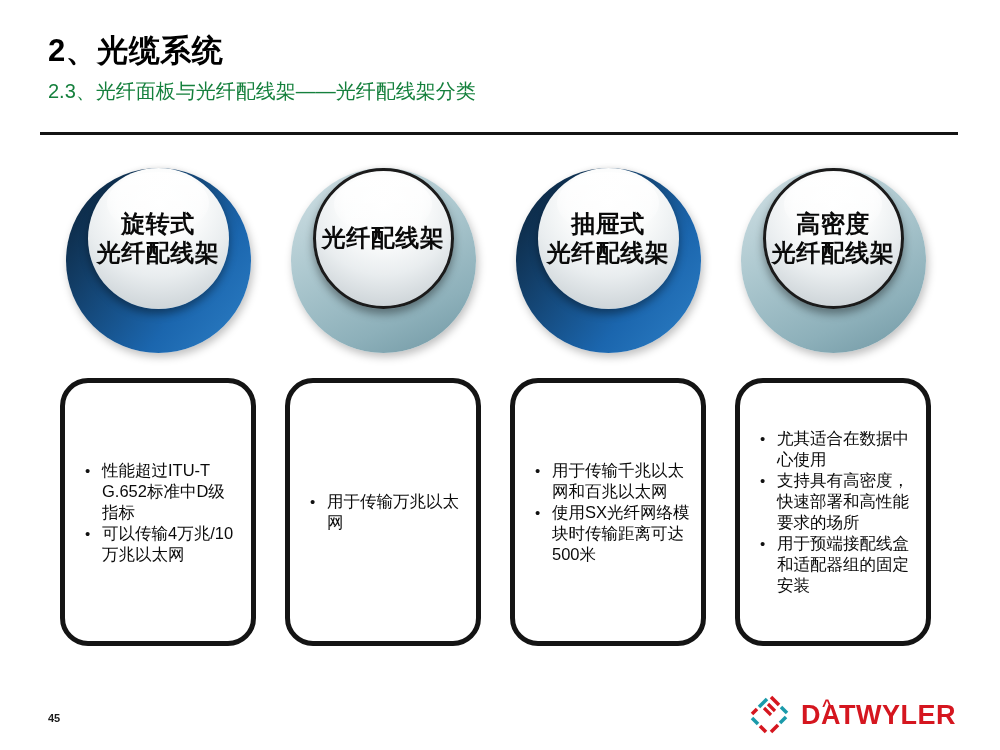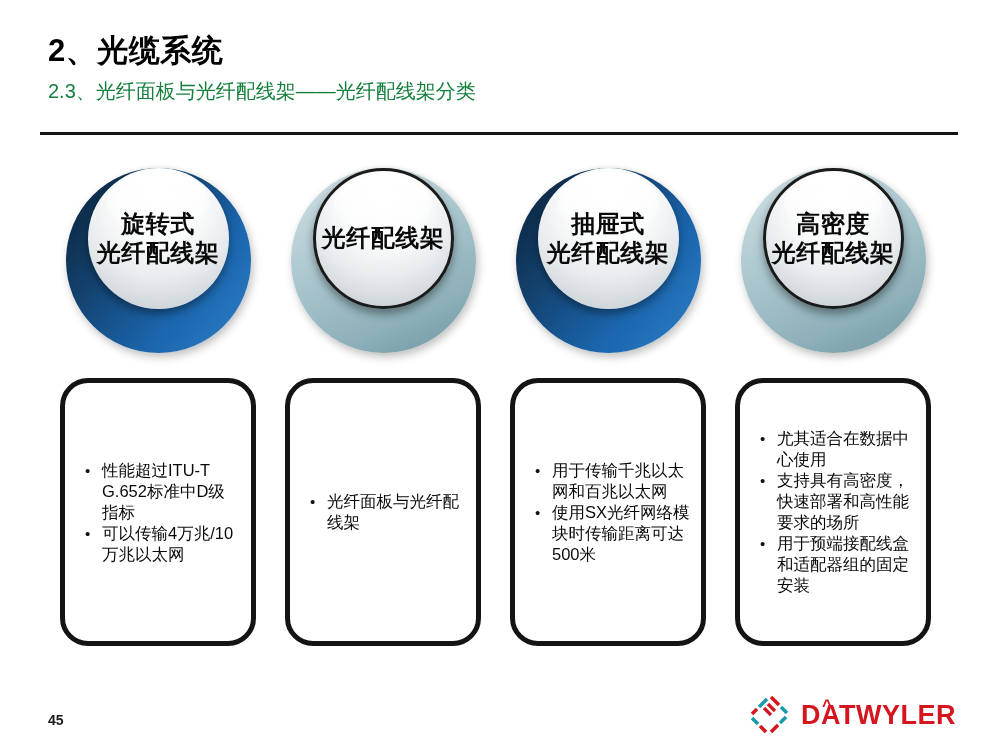--- a/index.html
+++ b/index.html
@@ -35,21 +35,21 @@
   .badge-label span { display:block; }
 
   
   .card { width:196px; height:268px; margin:25px auto 0 auto; border:5px solid #141414;
           border-radius:28px; background:#fff; display:flex; align-items:center; }
   .card ul { list-style:none; width:100%; padding:0 10px 0 16px; }
   .card li { position:relative; padding-left:21px; font-size:16.5px; line-height:21px; color:#0a0a0a; }
   .card li::before { content:"\2022"; position:absolute; left:4px; top:0; font-size:15px; color:#111; }
 
   
-  .footer-page { position:absolute; left:48px; top:712px; font-size:14px; font-weight:700; color:#1a1a1a; }
+  .footer-page { position:absolute; left:48px; top:712px; font-size:11px; font-weight:700; color:#1a1a1a; }
   .footer-text { position:absolute; left:88px; top:712px; font-size:11px; font-weight:700; color:#1a1a1a; }
 
   
   .logo { position:absolute; right:44px; top:693px; display:flex; align-items:center; }
   .logo-mark { width:44px; height:44px; margin-right:10px; }
   .logo-word { position:relative; font-size:27px; font-weight:800; letter-spacing:0.5px;
                color:#D5161F; line-height:44px;text-align:right; }
   .logo-accent { position:absolute; left:21px; top:-9px; font-size:17px; font-weight:900; color:#D5161F; }
 </style>
 </head>
@@ -81,21 +81,21 @@
   <div class="col c2">
     <div class="badge ring-steel">
       <div class="sphere">
         <div class="badge-label">
           <span>光纤配线架</span>
         </div>
       </div>
     </div>
     <div class="card">
       <ul>
-        <li>光纤面板与光纤配线架</li>
+        <li>用于传输万兆以太网</li>
       </ul>
     </div>
   </div>
 
   <div class="col c3">
     <div class="badge ring-blue">
       <div class="sphere">
         <div class="badge-label">
           <span>抽屉式</span>
           <span>光纤配线架</span>

